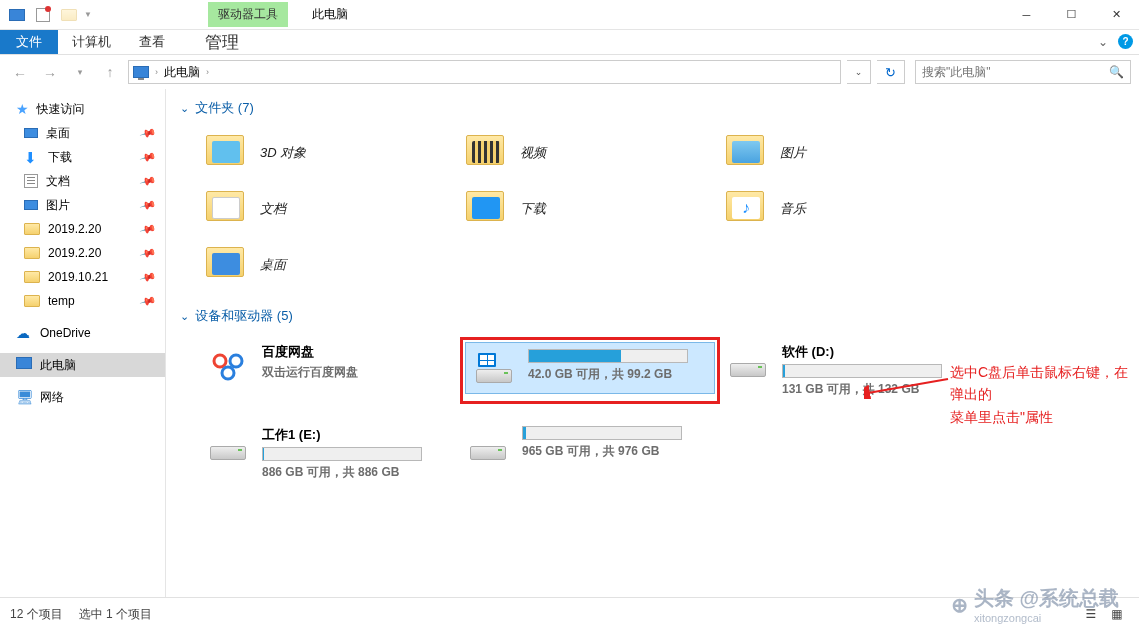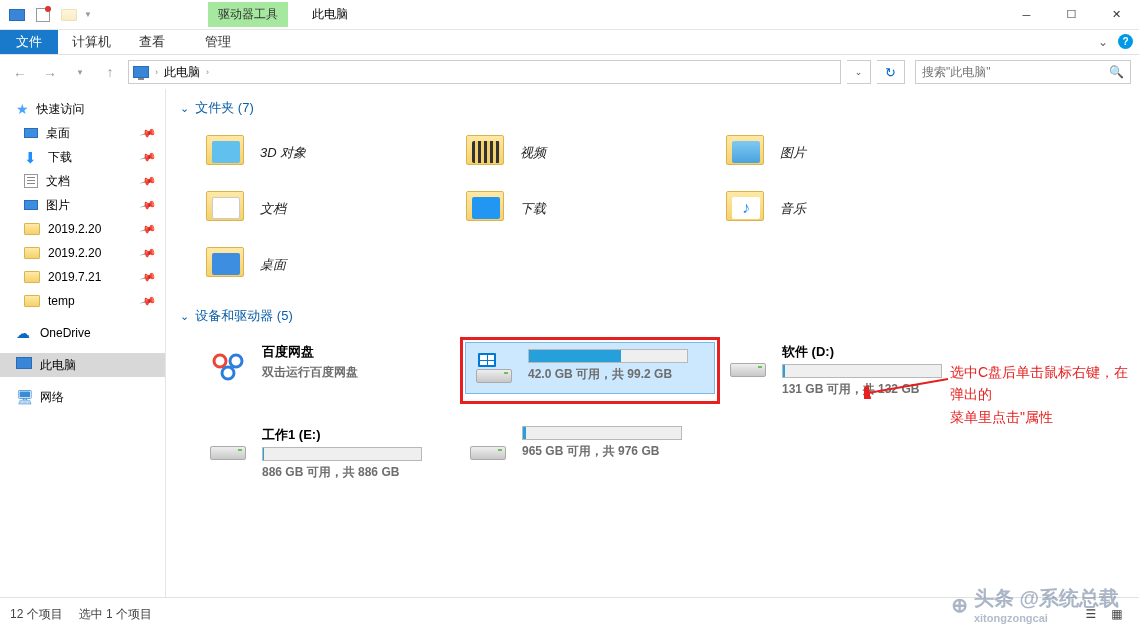--- a/index.html
+++ b/index.html
@@ -13,21 +13,21 @@
 .titlebar .ctx-tab { background: #a6e89f; color: #333; font-size: 12px; padding: 4px 10px; margin-left: 110px; text-align: center; }
 .titlebar .title { margin-left: 24px; font-size: 12px; color: #000; }
 .titlebar .spacer { flex: 1; }
 .winbtns { display: flex; }
 .winbtn { width: 45px; height: 30px; display: flex; align-items: center; justify-content: center; font-size: 11px; color: #333; }
 
 
 .ribbon { height: 25px; display: flex; align-items: stretch; border-bottom: 1px solid #e1e1e1; position: relative; }
 .ribbon .file-tab { background: #1979ca; color: #fff; padding: 0 16px; display: flex; align-items: center; font-size: 13px; }
 .ribbon .tab { padding: 0 14px; display: flex; align-items: center; font-size: 13px; color: #333; }
-.ribbon .ctx-sub { padding: 0 18px; display: flex; align-items: center; font-size: 13px; color: #333; margin-left: 8px; }
+.ribbon .ctx-sub { padding: 0 18px; display: flex; align-items: center; font-size: 17px; color: #333; margin-left: 8px; }
 .ribbon .ribbon-right { position: absolute; right: 6px; top: 4px; display: flex; align-items: center; gap: 10px; }
 .expand-chevron { font-size: 12px; color: #666; }
 .help-circle { width: 15px; height: 15px; border-radius: 50%; background: #0099e5; color: #fff; font-size: 10px; display: flex; align-items: center; justify-content: center; font-weight: bold; }
 
 
 .navbar { height: 34px; display: flex; align-items: center; padding: 4px 8px; gap: 6px; }
 .navbtn { width: 24px; height: 24px; display: flex; align-items: center; justify-content: center; color: #999; font-size: 14px; }
 .nav-path { flex: 1; height: 24px; border: 1px solid #ccc; display: flex; align-items: center; padding: 0 4px; gap: 6px; }
 .nav-path .pc-icon { width: 16px; height: 12px; background: #3985d8; border: 1px solid #2a6cb5; position: relative; }
 .nav-path .pc-icon::after { content: ""; position: absolute; bottom: -3px; left: 4px; width: 6px; height: 2px; background: #888; }
@@ -85,21 +85,21 @@
 .annotation { position: absolute; top: 272px; left: 784px; color: #e62020; font-size: 14px; line-height: 1.6; }
 .arrow-svg { position: absolute; top: 280px; left: 698px; }
 
 
 .statusbar { position: absolute; bottom: 0; left: 0; right: 0; height: 24px; border-top: 1px solid #e1e1e1; display: flex; align-items: center; padding: 16px 10px; gap: 16px; font-size: 12px; color: #444; background: #fff; }
 .statusbar .right { margin-left: auto; display: flex; gap: 2px; }
 .view-btn { width: 24px; height: 20px; border: 1px solid transparent; display: flex; align-items: center; justify-content: center; font-size: 12px; }
 
 
 .watermark { position: absolute; bottom: 6px; right: 20px; font-size: 20px; color: rgba(100,120,150,0.55); font-weight: 600; display: flex; align-items: center; gap: 6px;}
-.watermark .sub { font-size: 11px; display: block; color: rgba(100,120,150,0.5); font-weight: bold;}
+.watermark .sub { font-size: 11px; display: block; color: rgba(100,120,150,0.5); font-weight: normal;}
 </style>
 </head>
 <body>
 
 <div class="titlebar">
   <div class="qat">
     <div class="qat-icon">
         <div style="width:16px;height:12px;background:#3985d8;border:1px solid #2a6cb5"></div>
       </div>
     <div class="qat-icon">
@@ -184,21 +184,21 @@
         <span>2019.2.20</span>
         <span class="pin">📌</span>
       </div>
     <div class="side-item">
         <span class="folder-ic side-icon"></span>
         <span>2019.2.20</span>
         <span class="pin">📌</span>
       </div>
     <div class="side-item">
         <span class="folder-ic side-icon"></span>
-        <span>2019.7.21</span>
+        <span>2019.10.21</span>
         <span class="pin">📌</span>
       </div>
     <div class="side-item">
         <span class="folder-ic side-icon"></span>
         <span>temp</span>
         <span class="pin">📌</span>
       </div>
     <div style="height:8px"></div>
     <div class="side-item top">
         <span class="onedrive-ic side-icon">☁</span>

